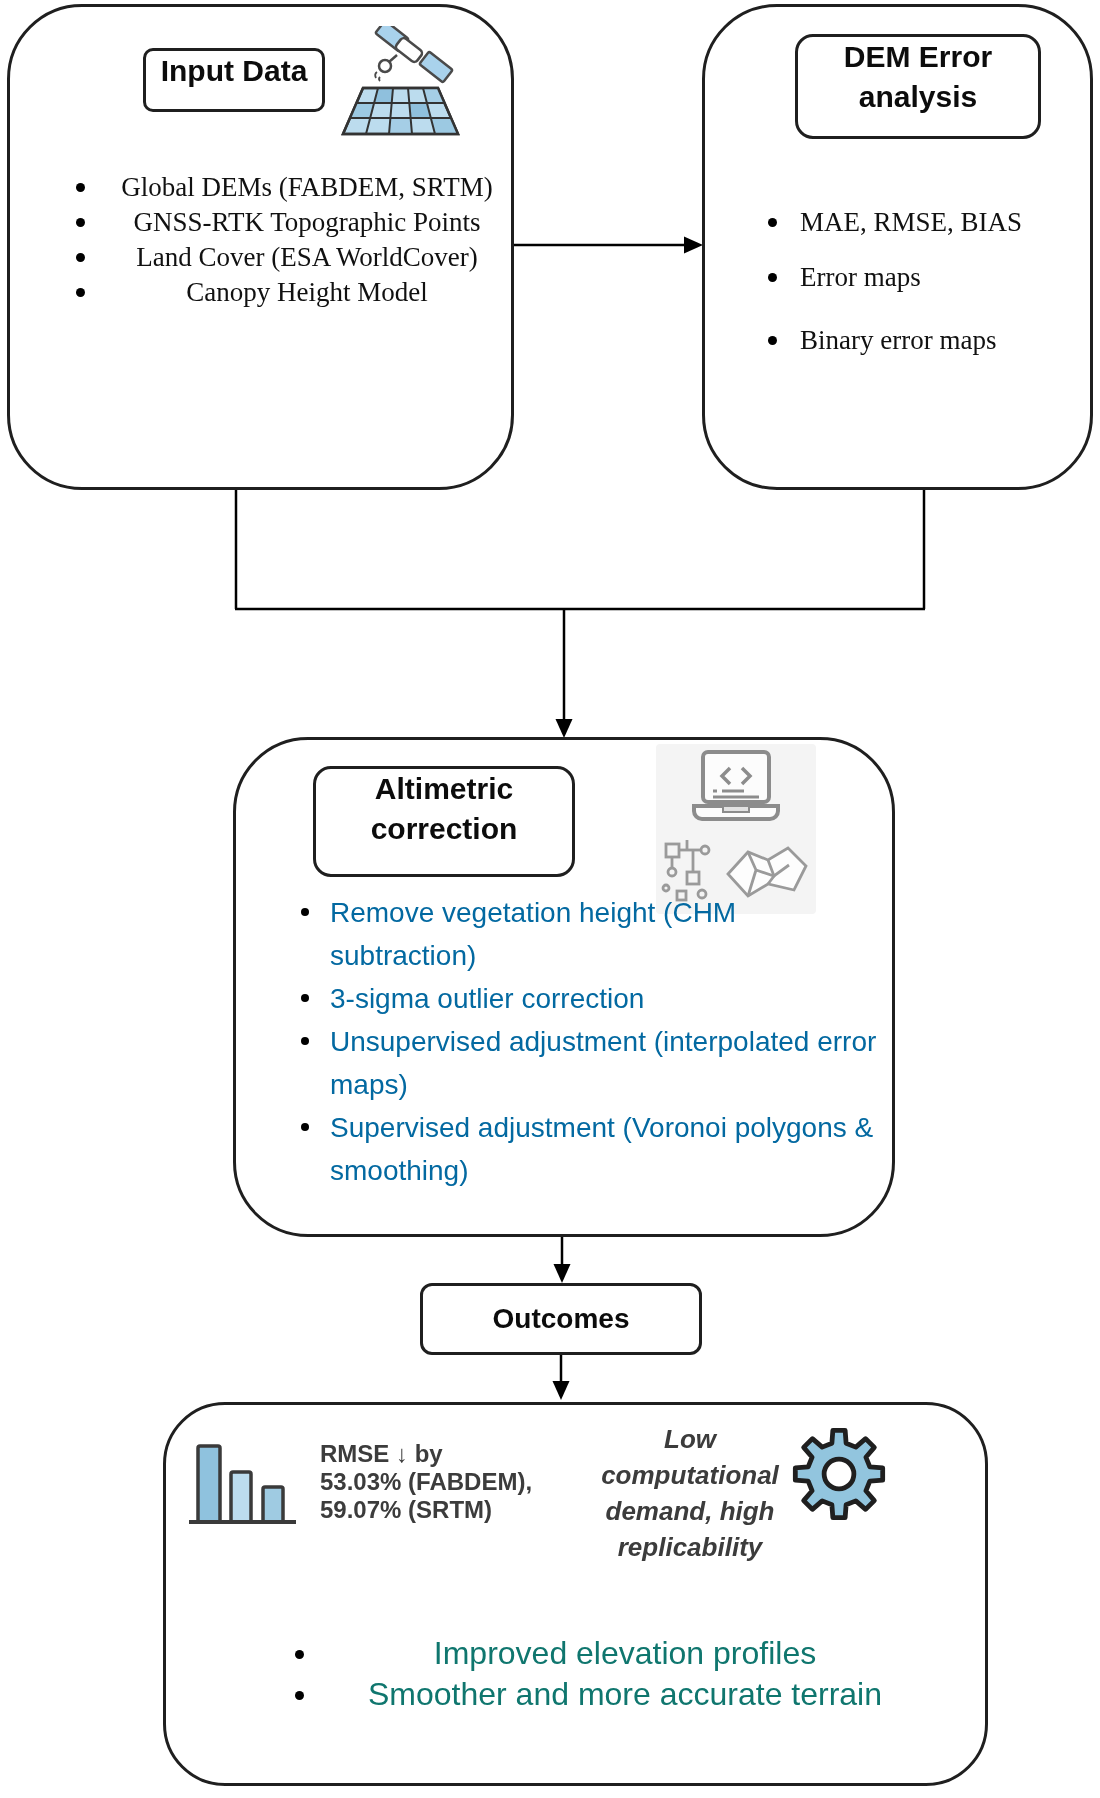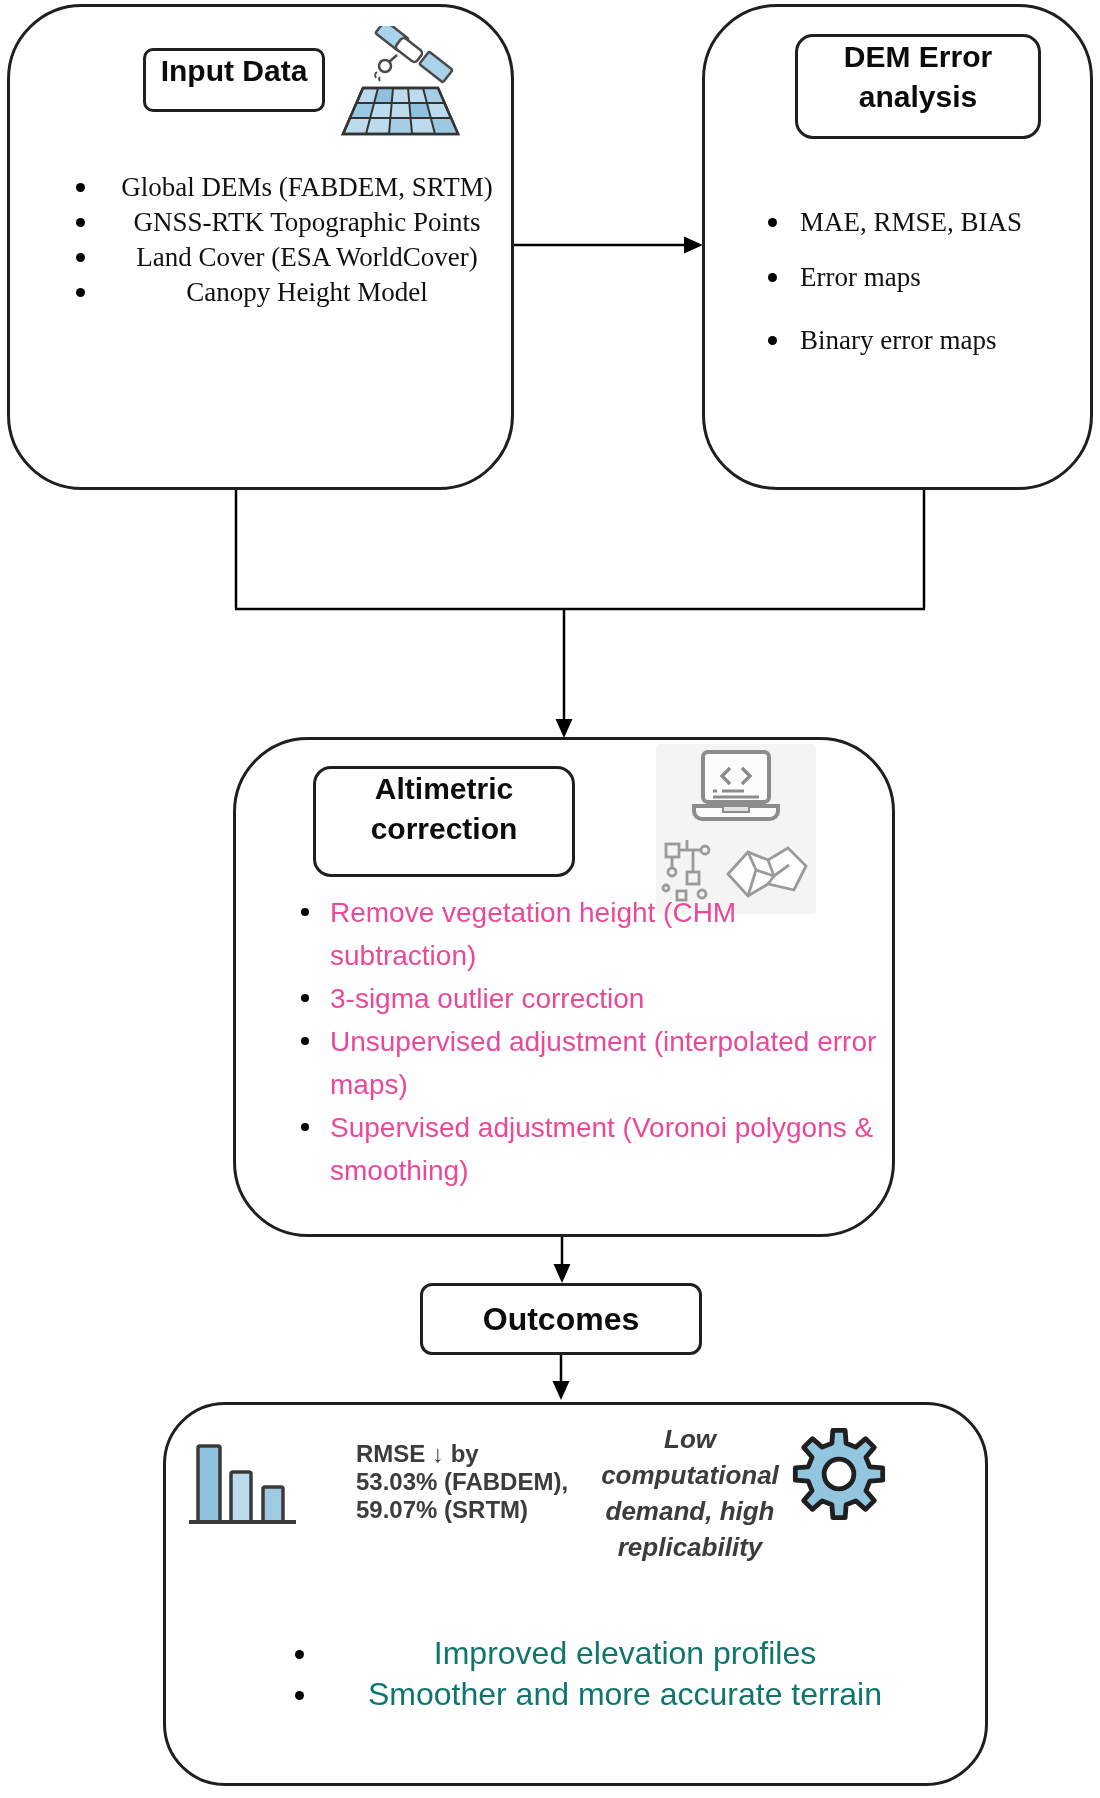--- a/index.html
+++ b/index.html
@@ -22,51 +22,51 @@
     position:absolute;background:#fff;border:3px solid #1f1f1f;border-radius:12px;
     display:flex;align-items:flex-start;justify-content:center;text-align:center;
     font-weight:bold;font-size:30px;line-height:40px;color:#0c0c0c;box-sizing:border-box;
   }
   #title-input{left:143px;top:48px;width:182px;height:64px;border-radius:10px;}
   #title-dem  {left:795px;top:34px;width:246px;height:105px;border-radius:18px;padding:0 2px;}
   #title-alt  {left:313px;top:766px;width:262px;height:111px;border-radius:18px;padding:0 18px;}
   #box-outcomes{
     position:absolute;left:420px;top:1283px;width:282px;height:72px;background:#fff;
     border:3px solid #1f1f1f;border-radius:12px;display:flex;align-items:center;justify-content:center;
-    font-weight:bold;font-size:32px;color:#0c0c0c;box-sizing:border-box;
+    font-weight:bold;font-size:28px;color:#0c0c0c;box-sizing:border-box;
   }
 
   
   ul.blist{list-style:none;margin:0;padding:0;position:absolute;}
   ul.blist li{position:relative;}
   ul.blist li::before{
     content:"";position:absolute;background:#000;border-radius:50%;
   }
 
   #list-input{left:70px;top:170px;width:438px;font-family:"Liberation Serif",serif;font-size:27px;line-height:35px;}
   #list-input li{padding-left:36px;text-align:center;}
   #list-input li::before{width:9px;height:9px;left:6px;top:13px;}
 
   #list-dem{left:766px;top:184px;width:300px;font-family:"Liberation Serif",serif;font-size:27px;line-height:33px;}
   #list-dem li{padding-left:34px;text-align:left;margin-top:22px;}
   #list-dem li::before{width:9px;height:9px;left:2px;top:12px;}
   #list-dem li.gap{margin-top:30px;}
 
-  #list-alt{left:296px;top:891px;width:586px;font-size:28px;line-height:43px;color:#ec4899;}
+  #list-alt{left:296px;top:891px;width:586px;font-size:28px;line-height:43px;color:#0369a1;}
   #list-alt li{padding-left:34px;text-align:left;}
   #list-alt li::before{width:8px;height:8px;left:5px;top:17px;}
 
   #list-results{left:285px;top:1633px;width:680px;font-size:32px;line-height:41px;color:#0f766e;}
   #list-results li{text-align:center;}
   #list-results li::before{width:9px;height:9px;left:10px;top:17px;}
 
   
   #rmse-text{
     position:absolute;left:320px;top:1440px;white-space:pre-line;
-    font-weight:bold;font-size:24px;line-height:28px;color:#3c3c3c;margin-left:36px;
+    font-weight:bold;font-size:24px;line-height:28px;color:#3c3c3c;
   }
   #lowcomp-text{
     position:absolute;left:540px;top:1421px;width:300px;text-align:center;white-space:pre-line;
     font-weight:bold;font-size:26px;line-height:36px;color:#3c3c3c;font-style:italic;
   }
 
   
   .iconbox{position:absolute;}
   #icon-satellite{left:333px;top:26px;width:135px;height:112px;}
   #icon-alt-group{left:656px;top:744px;width:160px;height:170px;background:#f4f4f4;border-radius:4px;}

